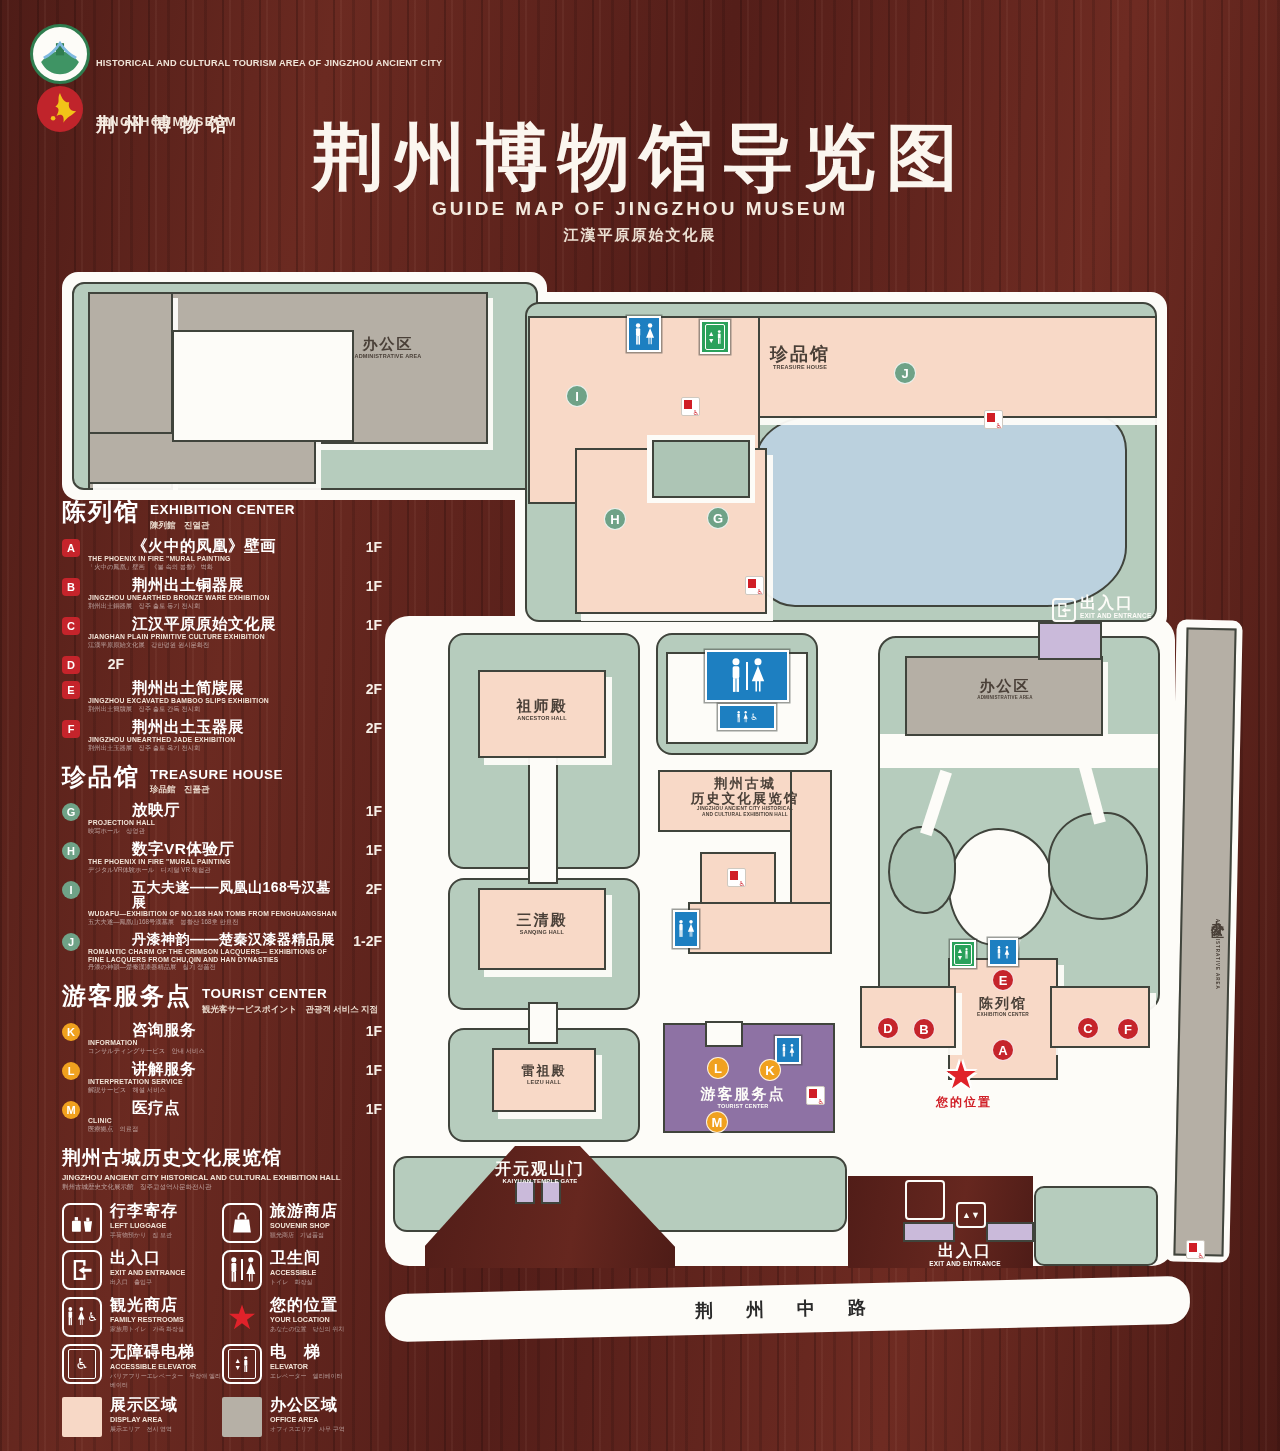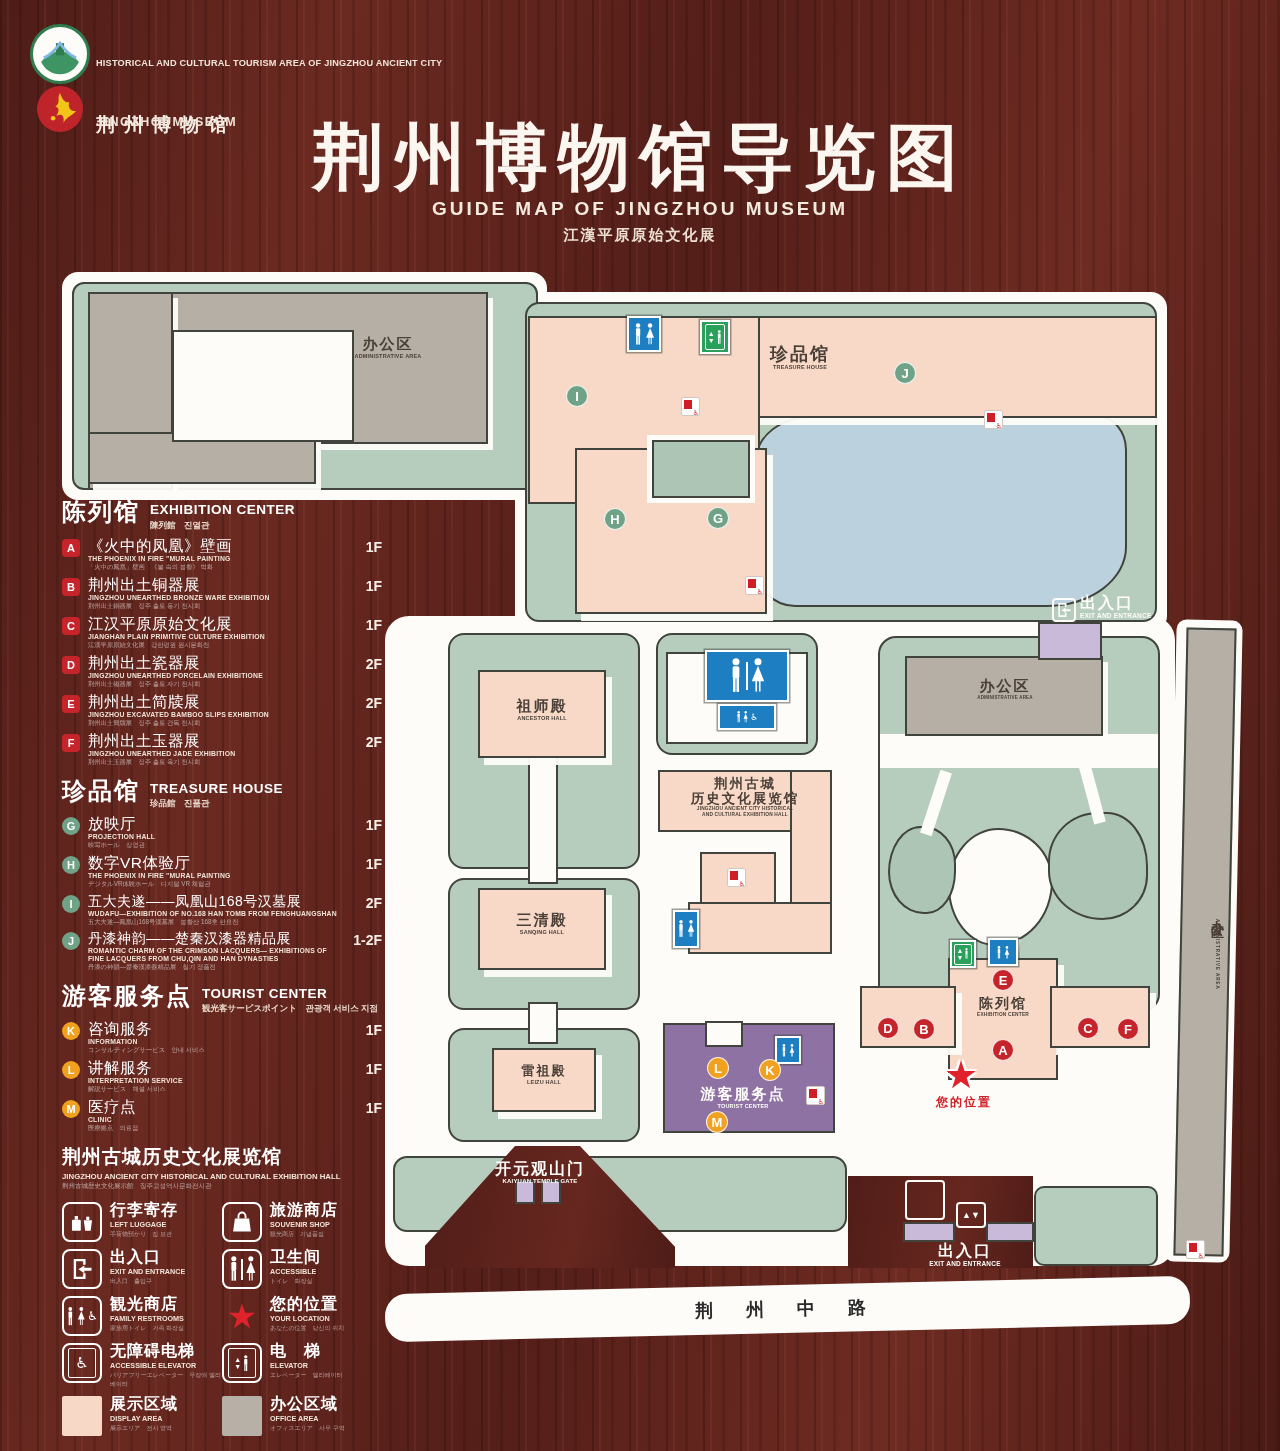--- a/index.html
+++ b/index.html
@@ -20,21 +20,21 @@
   #sub-ko{position:absolute;left:270px;top:247px;width:740px;text-align:center;color:#ecdfd2;font-size:15px;font-weight:bold;letter-spacing:2px;}
   
   #sidebar{position:absolute;left:62px;top:500px;width:320px;color:#fff;}
   .sec-head{display:flex;gap:10px;align-items:flex-start;}
   .sec-head.mt{margin-top:13px;}
   .sec-zh{font-size:24px;font-weight:bold;letter-spacing:2px;line-height:1;}
   .sec-en{font-size:13.5px;font-weight:bold;line-height:1;margin-top:3px;letter-spacing:.5px;}
   .sec-sub{font-size:8.5px;color:#e8d8cb;margin-top:3px;font-weight:bold;}
   .item{display:flex;margin-top:6px;align-items:flex-start;}
   .ibody{flex:1;display:block;padding-right:4px;}
-  .item-zh{display:block;font-size:15.5px;font-weight:normal;letter-spacing:.5px;line-height:1.05;}
+  .item-zh{display:block;font-size:15.5px;font-weight:bold;letter-spacing:.5px;line-height:1.05;margin-left:44px;}
   .item-en{display:block;font-size:6.8px;font-weight:bold;color:#f0e2d6;line-height:1.15;margin-top:1px;letter-spacing:.2px;}
   .item-sub{display:block;font-size:6.3px;color:rgba(255,255,255,.55);line-height:1.1;margin-top:1px;}
   .floor{width:36px;text-align:right;font-size:14px;font-weight:bold;color:#f7efe7;padding-top:1px;flex:none;}
   .bsq,.bgr,.byl{width:18px;height:18px;color:#fff;font-size:11px;font-weight:bold;
     display:flex;align-items:center;justify-content:center;margin-right:8px;margin-top:1px;flex:none;}
   .bsq{background:#c5242b;border-radius:4px;}
   .bgr{background:#6fa287;border-radius:50%;}
   .byl{background:#f0a11f;border-radius:50%;}
   .hall{margin-top:12px;}
   .hall-zh{font-size:19px;font-weight:bold;letter-spacing:1px;}
@@ -424,25 +424,20 @@
       <span class="bsq">C</span>
       <span class="ibody">
           <span class="item-zh">江汉平原原始文化展</span>
         <span class="item-en">JIANGHAN PLAIN PRIMITIVE CULTURE EXHIBITION</span>
         <span class="item-sub">江漢平原原始文化展　강한평원 원시문화전</span>
         </span>
       <span class="floor">1F</span>
     </div>
     <div class="item">
       <span class="bsq">D</span>
-      <span class="ibody">
-          <span class="item-zh">荆州出土瓷器展</span>
-        <span class="item-en">JINGZHOU UNEARTHED PORCELAIN EXHIBITIONE</span>
-        <span class="item-sub">荆州出土磁器展　징주 출토 자기 전시회</span>
-        </span>
       <span class="floor">2F</span>
     </div>
     <div class="item">
       <span class="bsq">E</span>
       <span class="ibody">
           <span class="item-zh">荆州出土简牍展</span>
         <span class="item-en">JINGZHOU EXCAVATED BAMBOO SLIPS EXHIBITION</span>
         <span class="item-sub">荆州出土簡牘展　징주 출토 간독 전시회</span>
         </span>
       <span class="floor">2F</span>

